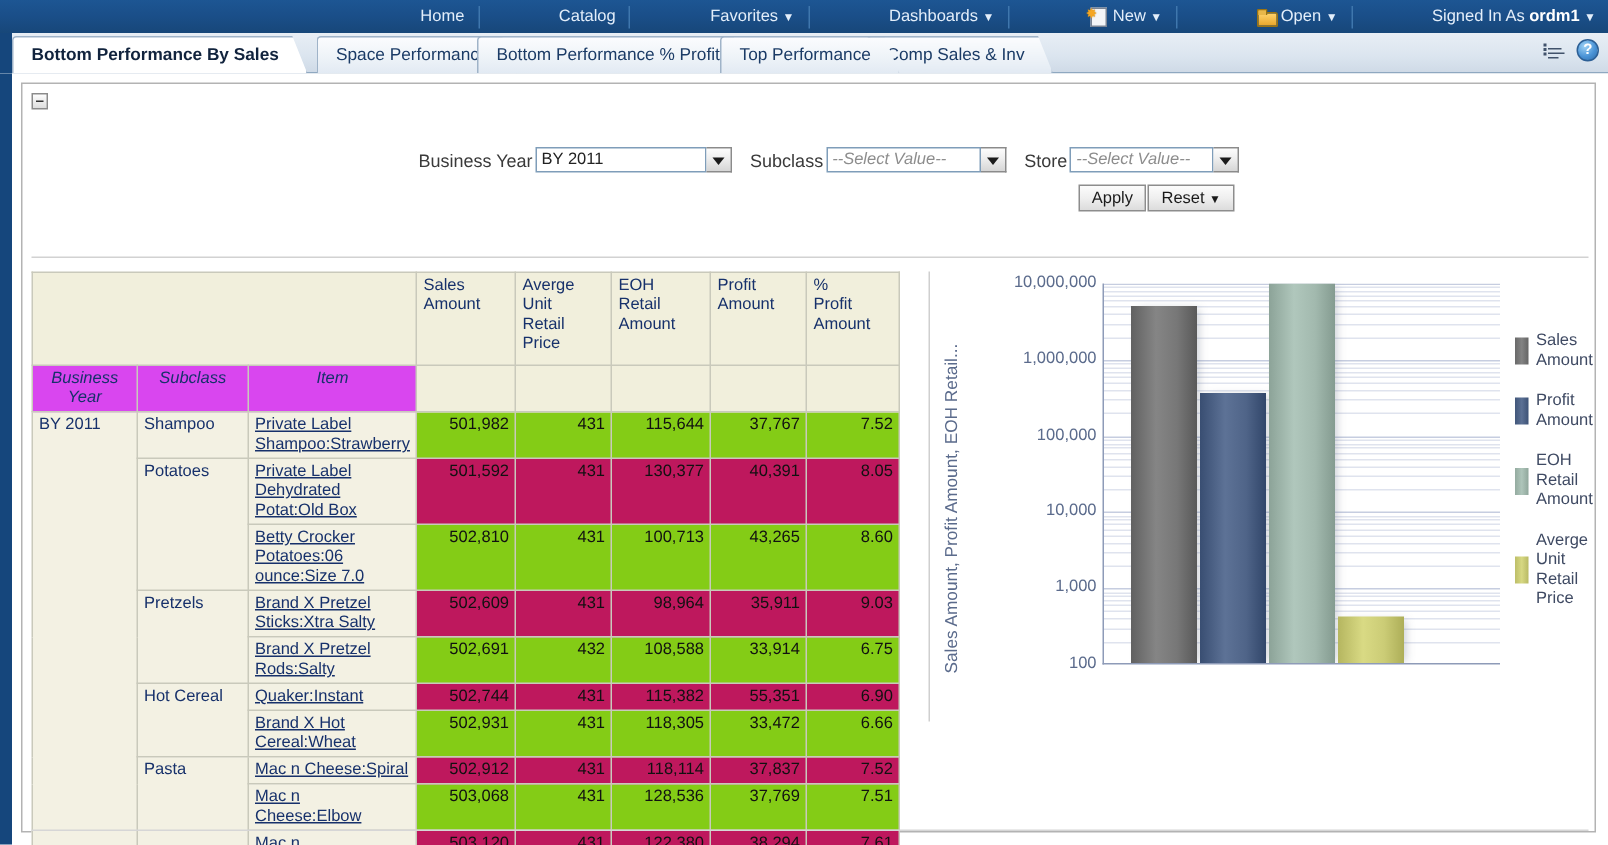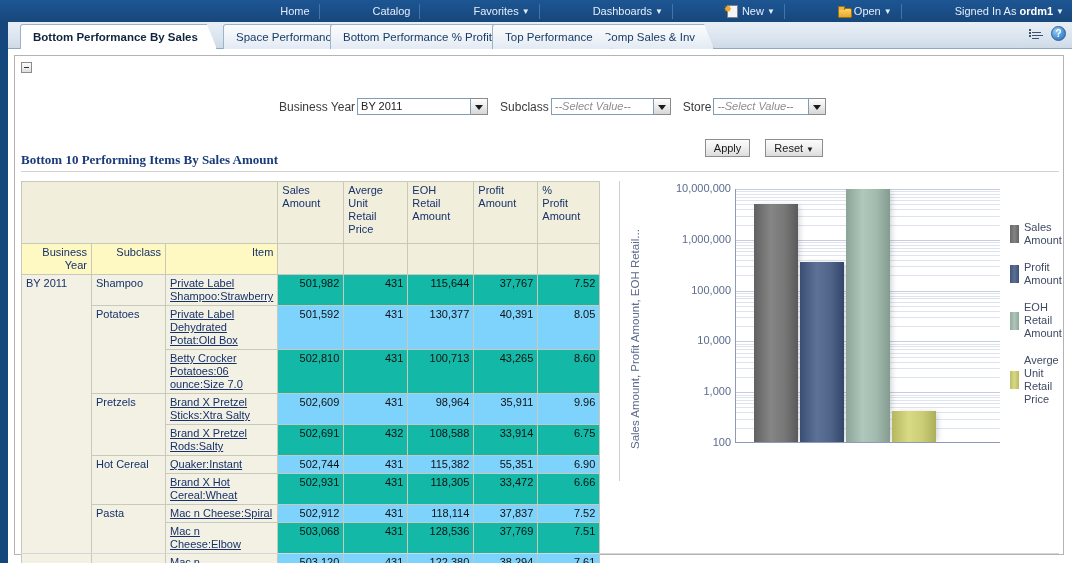--- a/index.html
+++ b/index.html
@@ -79,21 +79,21 @@
   .ptab {
     position: absolute; top: 2px; height: 25px;
     line-height: 24px;
     padding: 0 18px 0 12px;
     font-size: 11.5px;
     color: #1b3b66;
     background: linear-gradient(to bottom,#fbfcfe 0%, #eef3f8 55%, #e2eaf3 100%);
     border: 1px solid #9fb3c8; border-bottom: none;
     border-top-left-radius: 3px;
     clip-path: polygon(0 0, calc(100% - 10px) 0, 100% 100%, 0 100%);
-    white-space: nowrap; cursor: default; margin-left: 12px;
+    white-space: nowrap; cursor: default;
   }
   .ptab.active {
     background: #ffffff;
     font-weight: bold;
     color: #11233d;
     z-index: 5;
   }
   #tab-tools {
     position: absolute; right: 6px; top: 4px;
     display: flex; align-items: center; gap: 7px;
@@ -172,21 +172,21 @@
     border: 1px solid #8b8b8b; border-left: none;
     position: relative;
   }
   .pr-combo .arw::after {
     content:""; position:absolute; left:4px; top:6px;
     border-left: 4px solid transparent; border-right: 4px solid transparent;
     border-top: 5px solid #1b1b1b;
   }
   #prompt-buttons {
     position: absolute; right: 240px; top: 67px;
-    display: flex; gap: 15px; margin-top: 16px;
+    display: flex; gap: 1px;
   }
   .btn {
     height: 18px; line-height: 16px; padding: 0 8px;
     font-size: 11px; color: #1a1a1a;
     background: linear-gradient(to bottom,#fcfcfc 0%, #efefef 50%, #dcdcdc 100%);
     border: 1px solid #8d8d8d;
     cursor: default; white-space: nowrap;
   }
   .btn .caret { margin-left: 3px; font-size: 8px; }
 
@@ -216,26 +216,26 @@
     vertical-align: top;
     font-weight: normal;
     font-size: 11px;
     line-height: 13px;
   }
   .hdr-measure {
     background: #f1efdc; color: #17316b; vertical-align: top; text-align: left;
     height: 62px;
   }
   .hdr-blank { background: #f1efdc; border-right-color:#c9c9bb; }
-  .hdr-dim   { background: #fef9c3; color: #17316b; text-align: right; }
+  .hdr-dim   { background: #d946ef; color: #17316b; text-align: center; font-style: italic; }
   .cell-dim  { color: #17316b; }
   .cell-link { color: #17316b; text-decoration: underline; }
   .cell-num  { text-align: right; color: #111; }
-  .row-white td { background: #14b8a6; }
-  .row-green td { background: #7dd3fc; }
+  .row-white td { background: #84cc16; }
+  .row-green td { background: #be185d; }
   .band-beige { background: #f3f1e3 !important; }
   .col-by   { width: 70px; }
   .col-sub  { width: 74px; }
   .col-item { width: 110px; }
   .col-m1   { width: 66px; }
   .col-m2   { width: 64px; }
   .col-m3   { width: 66px; }
   .col-m4   { width: 64px; }
   .col-m5   { width: 62px; }
 
@@ -372,21 +372,20 @@
       </div>
 
       <div id="prompt-buttons">
         <div class="btn">Apply</div>
         <div class="btn">
           <span>Reset</span><span class="caret">▼</span>
         </div>
       </div>
     </div>
 
-    <div id="report-title">Bottom 10 Performing Items By Sales Amount</div>
     <div id="title-rule"></div>
 
     <table id="pivot">
       <colgroup>
         <col class="col-by">
           <col class="col-sub">
           <col class="col-item">
         <col class="col-m1">
           <col class="col-m2">
           <col class="col-m3">
@@ -468,21 +467,21 @@
             <td class="cell-num">43,265</td>
             <td class="cell-num">8.60</td>
           </tr>
           <tr class="row-green">
             <td rowspan="2" class="cell-dim band-beige">Pretzels</td>
             <td class="band-beige" style="background: rgb(232, 238, 224);"><span class="cell-link"><div>Brand X Pretzel</div><div>Sticks:Xtra Salty</div></span></td>
             <td class="cell-num">502,609</td>
             <td class="cell-num">431</td>
             <td class="cell-num">98,964</td>
             <td class="cell-num">35,911</td>
-            <td class="cell-num">9.96</td>
+            <td class="cell-num">9.03</td>
           </tr>
           <tr class="row-white">
             <td class="band-beige" style="background: rgb(251, 250, 240);"><span class="cell-link"><div>Brand X Pretzel</div><div>Rods:Salty</div></span></td>
             <td class="cell-num">502,691</td>
             <td class="cell-num">432</td>
             <td class="cell-num">108,588</td>
             <td class="cell-num">33,914</td>
             <td class="cell-num">6.75</td>
           </tr>
           <tr class="row-green">

